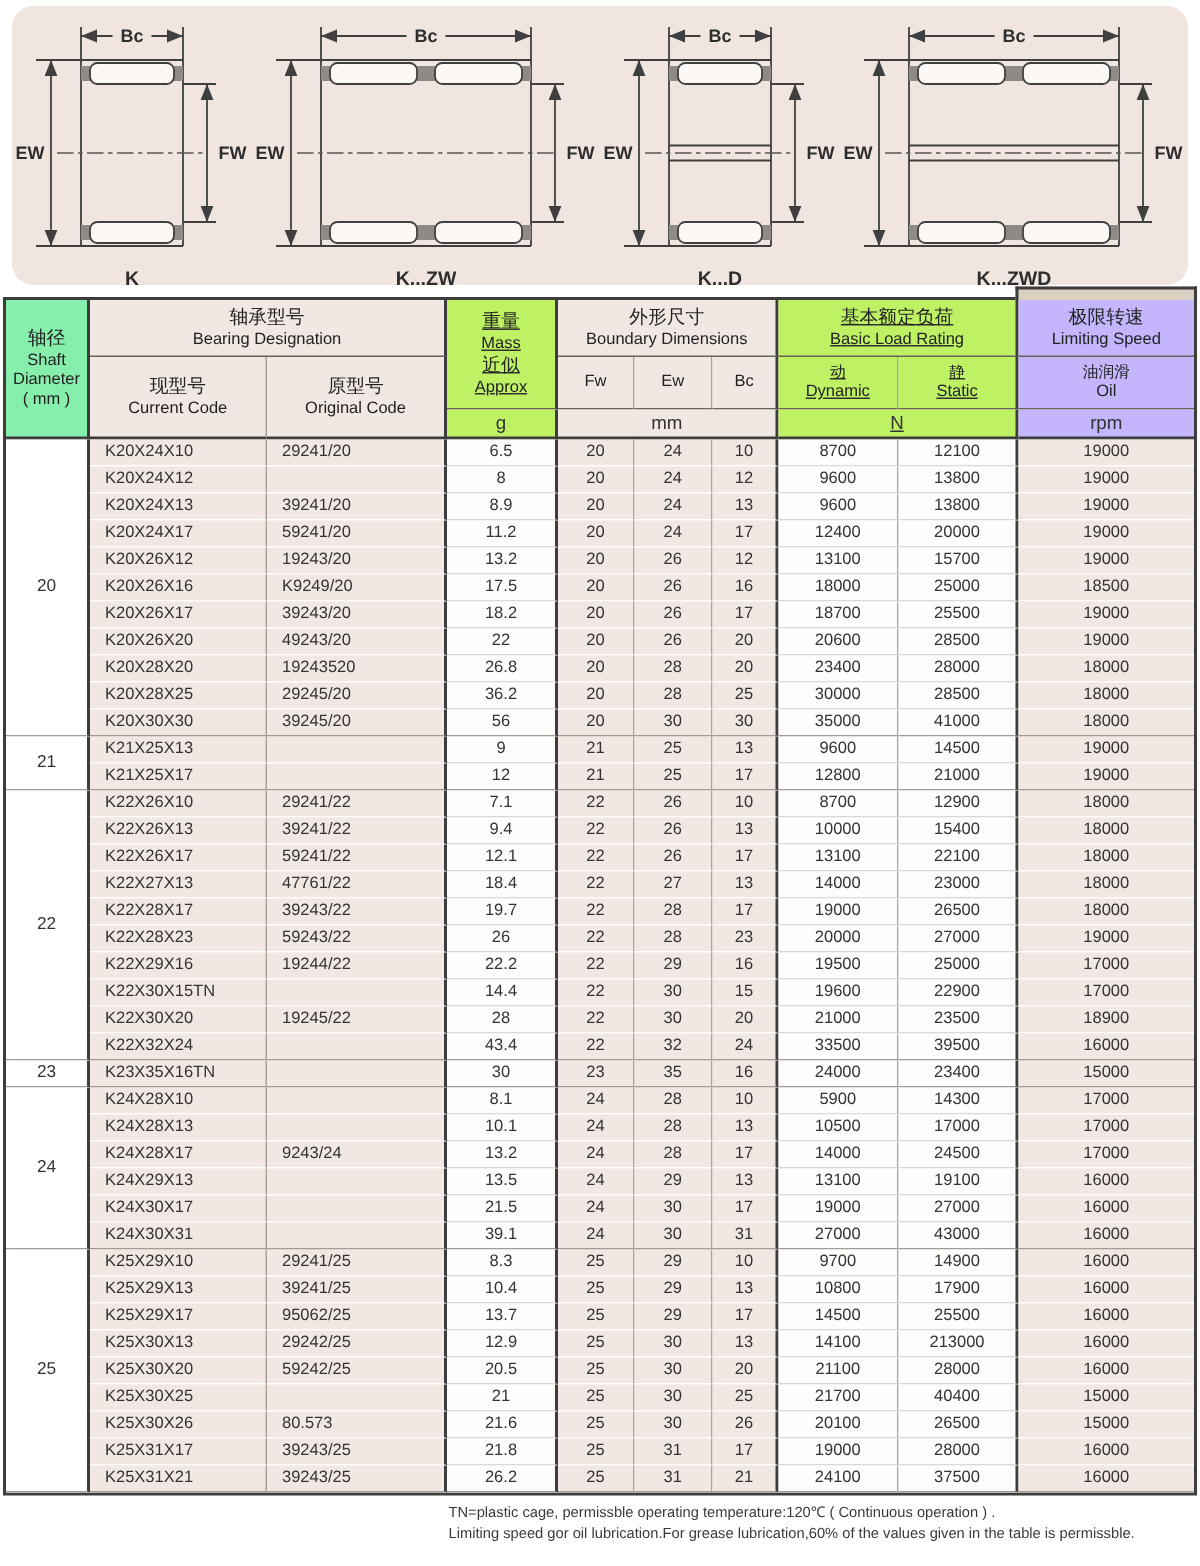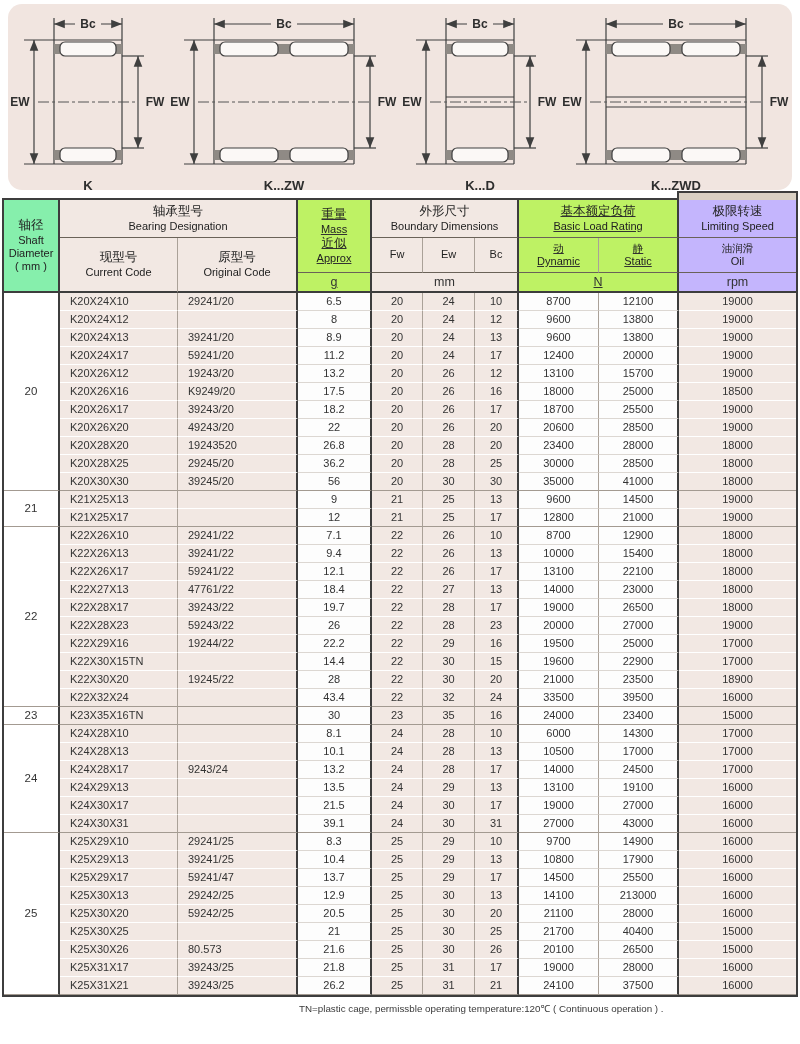--- a/index.html
+++ b/index.html
@@ -528,21 +528,21 @@
           <td class="pink grpend">15000</td>
         </tr>
         <tr>
           <td rowspan="6" class="dia bR">24</td>
           <td class="pink left bRl">K24X28X10</td>
           <td class="pink left bR"></td>
           <td class="white bR">8.1</td>
           <td class="pink bRl">24</td>
           <td class="pink bRl">28</td>
           <td class="pink bR">10</td>
-          <td class="white bRl">6000</td>
+          <td class="white bRl">5900</td>
           <td class="white bR">14300</td>
           <td class="pink">17000</td>
         </tr>
         <tr>
           <td class="pink left bRl">K24X28X13</td>
           <td class="pink left bR"></td>
           <td class="white bR">10.1</td>
           <td class="pink bRl">24</td>
           <td class="pink bRl">28</td>
           <td class="pink bR">13</td>
@@ -612,21 +612,21 @@
           <td class="white bR">10.4</td>
           <td class="pink bRl">25</td>
           <td class="pink bRl">29</td>
           <td class="pink bR">13</td>
           <td class="white bRl">10800</td>
           <td class="white bR">17900</td>
           <td class="pink">16000</td>
         </tr>
         <tr>
           <td class="pink left bRl">K25X29X17</td>
-          <td class="pink left bR">59241/47</td>
+          <td class="pink left bR">95062/25</td>
           <td class="white bR">13.7</td>
           <td class="pink bRl">25</td>
           <td class="pink bRl">29</td>
           <td class="pink bR">17</td>
           <td class="white bRl">14500</td>
           <td class="white bR">25500</td>
           <td class="pink">16000</td>
         </tr>
         <tr>
           <td class="pink left bRl">K25X30X13</td>
@@ -696,14 +696,15 @@
         </tr>
       </tbody>
   </table>
 </div>
 
 <div class="notes">
   <div class="note-left">
   </div>
   <div class="note-right">
     <div>TN=plastic cage, permissble operating temperature:120℃ ( Continuous operation ) .</div>
+    <div>Limiting speed gor oil lubrication.For grease lubrication,60% of the values given in the table is permissble.</div>
   </div>
 </div>
 
 </body></html>

